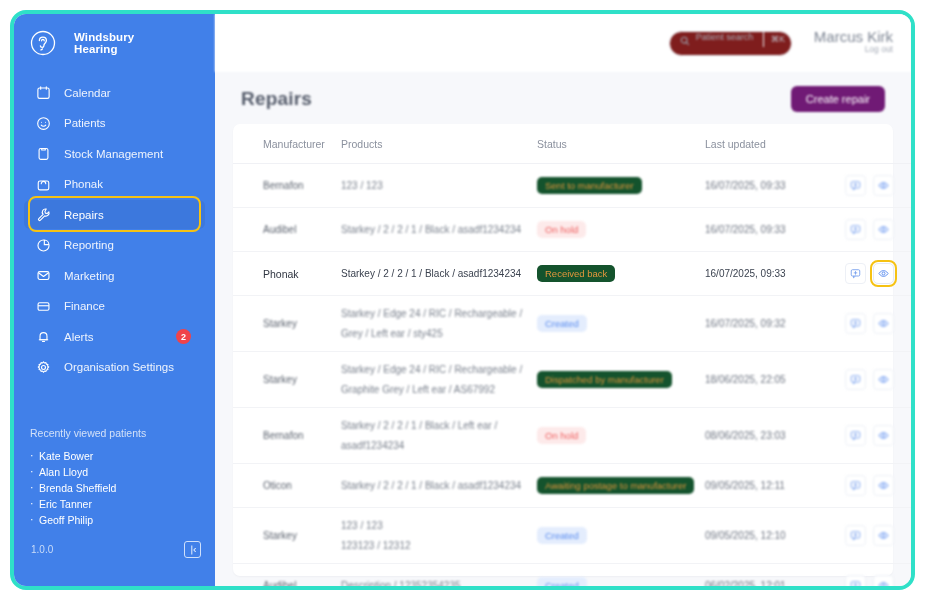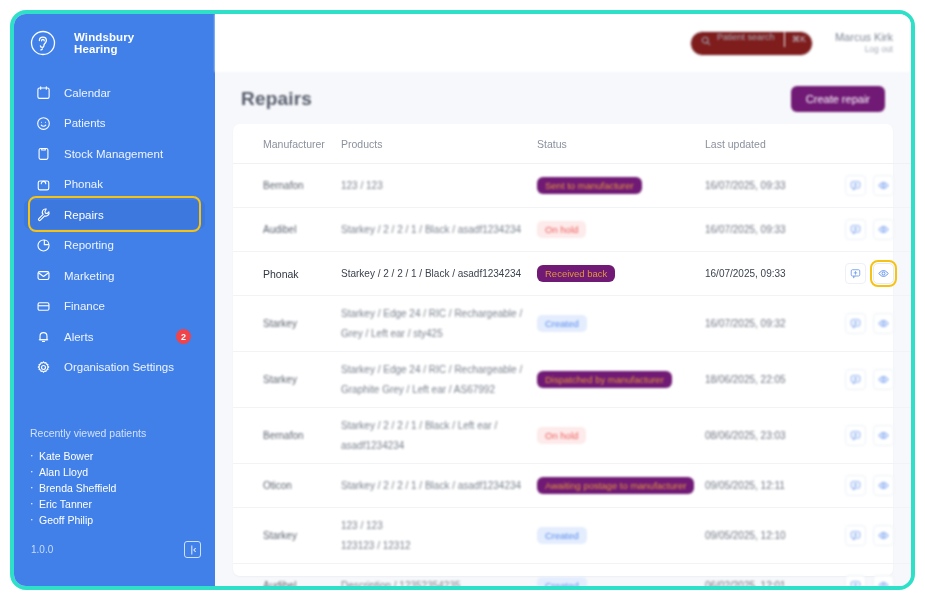--- a/index.html
+++ b/index.html
@@ -164,21 +164,21 @@
   }
   .kbd {
     color: #c2c6d0;
     font-size: 8.5px;
     border-left: 1px solid #eceef3;
     padding-left: 7px;
     height: 15px;
     display: flex; align-items: center;
   }
   .user-block { text-align: right; line-height: 12px; }
-  .user-name { color: #7e8694; font-size: 11px; }
+  .user-name { color: #7e8694; font-size: 15px; }
   .user-logout { color: #a5abb6; font-size: 8.5px; cursor: pointer; }
 
   
   #content {
     flex: 1;
     padding: 14px 18px 0 18px;
     display: flex; flex-direction: column;
     min-height: 0;
   }
   .page-head {
@@ -246,21 +246,21 @@
   .cell-prod .ln2 { display: block; margin-top: 7px; }
   .cell-upd { color: #6f7683; }
 
   .pill {
     display: inline-block;
     font-size: 9.5px;
     padding: 3px 8px;
     border-radius: 5px;
     white-space: nowrap;
   }
-  .pill.orange { background: #701a75; color: #e2963c; border-radius: 6px; }
+  .pill.orange { background: #14532d; color: #e2963c; }
   .pill.red    { background: #fdeaea; color: #ef5f5f; }
   .pill.blue   { background: #e4edfd; color: #5b8def; }
 
   .actions { display: flex; gap: 7px; align-items: center; }
   .act-btn {
     width: 21px; height: 21px;
     border: 1px solid #edf0f6;
     border-radius: 4px;
     display: flex; align-items: center; justify-content: center;
     cursor: pointer;

